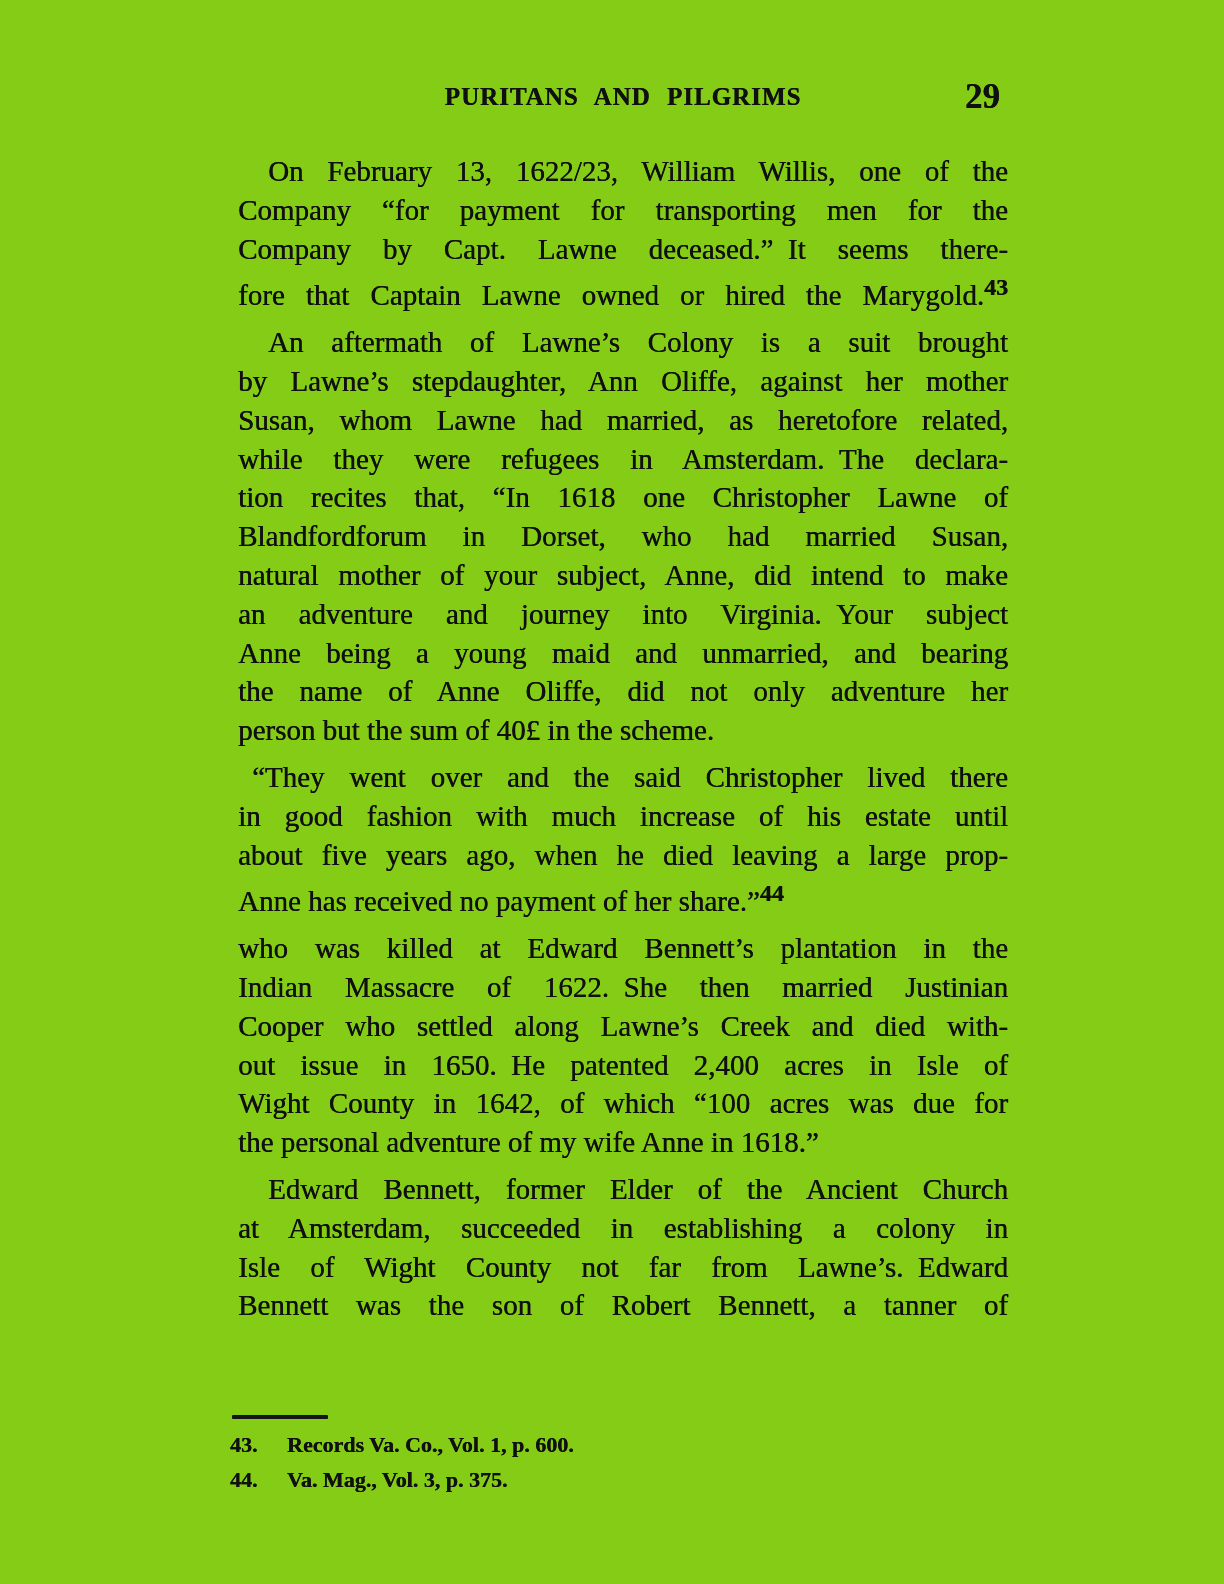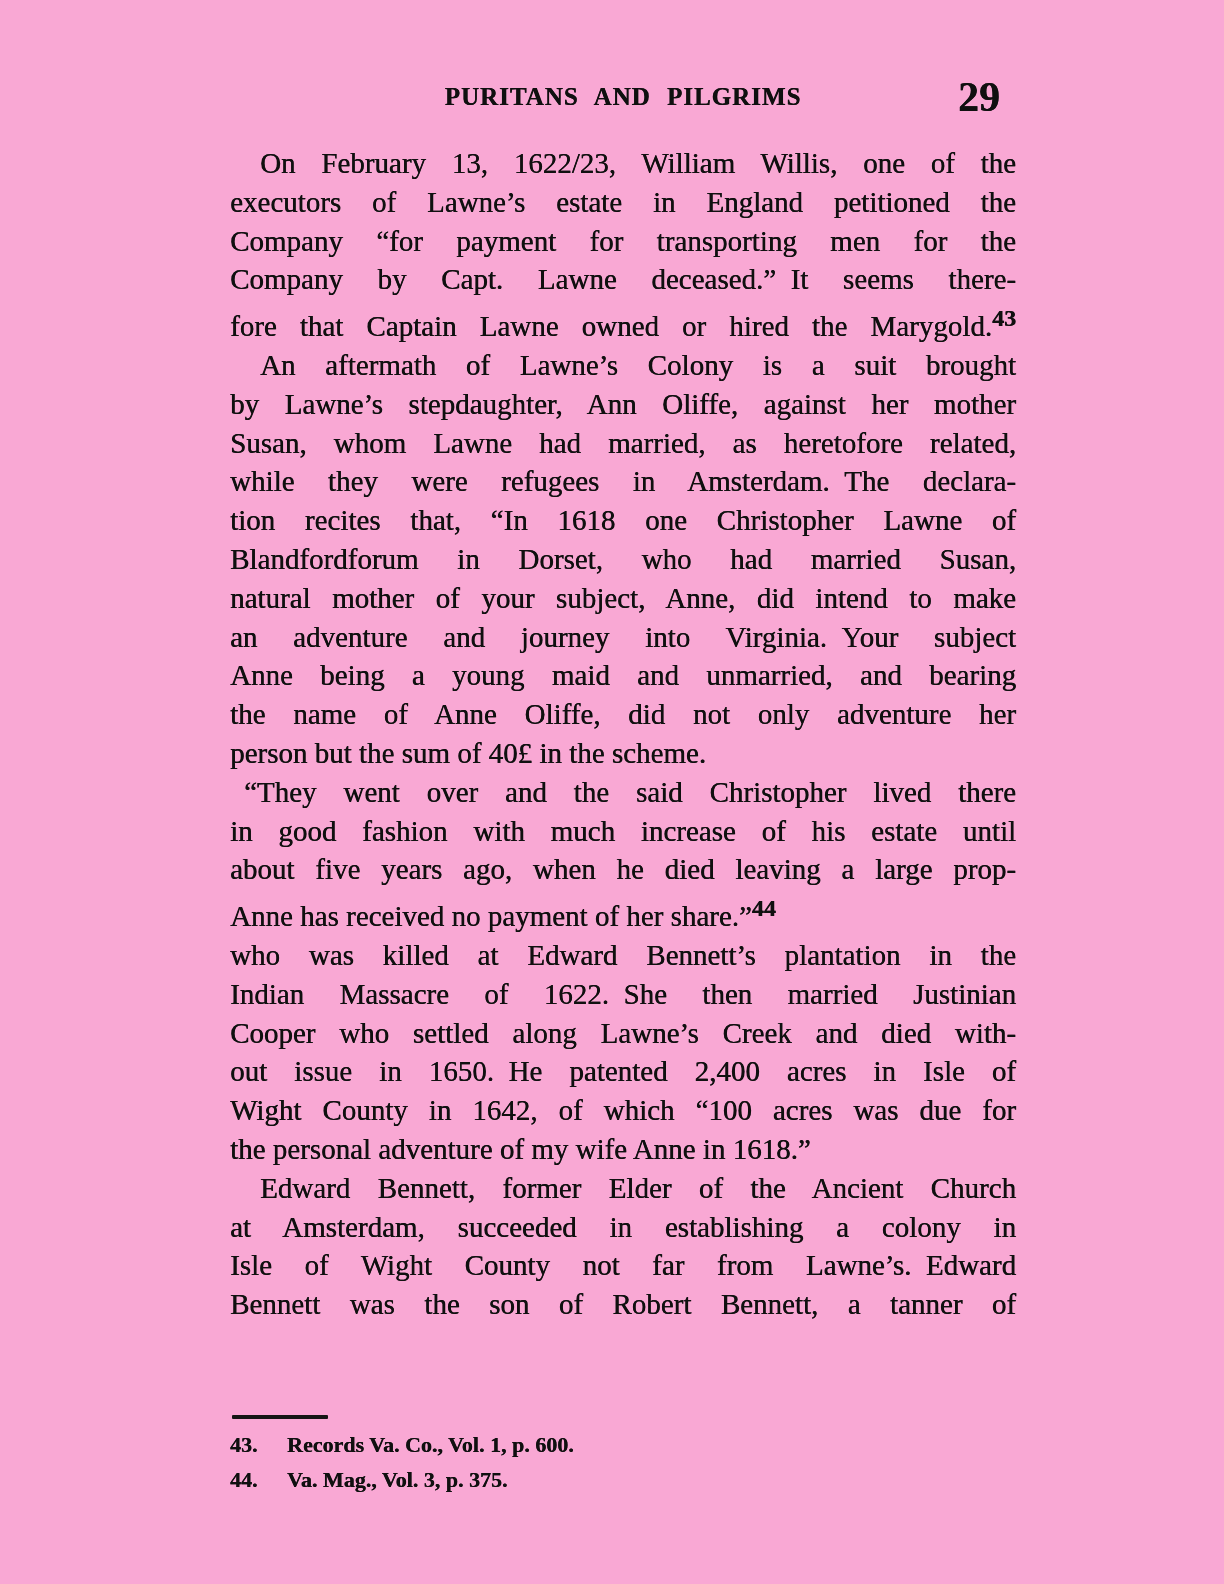--- a/index.html
+++ b/index.html
@@ -6,54 +6,54 @@
   body {
     width: 1224px; height: 1584px;
     background: #ffffff;
     font-family: "Liberation Serif", serif;
     color: #101010;
     position: relative;
     overflow: hidden;
   }
   .page {
     position: absolute; inset: 0;
-    background: #f9a8d4;
+    background: #84cc16;
     font-family: Liberation Serif, serif;
   }
   
   .page-header {
     position: absolute;
     left: 230px; top: 82px; width: 786px; height: 34px;
   }
   .running-title {
     text-align: center;
     font-size: 25px;
     font-weight: 700;
     letter-spacing: 1px;
     word-spacing: 9px;
     line-height: 30px;
     text-shadow: 0.35px 0 0 currentColor;
   }
   .page-number {
     position: absolute;
     right: 16px; top: 0;
-    font-size: 42px;
+    font-size: 35px;
     line-height: 30px;
     font-weight: 700;
     text-shadow: 0.35px 0 0 currentColor;
   }
   
   .text-block {
     position: absolute;
     left: 230px; top: 144px; width: 786px;
     font-size: 29px;
     line-height: 38.8px;
     text-shadow: 0.4px 0 0 currentColor;
   }
-  .paragraph { margin: 0; }
+  .paragraph { margin: 8px; }
   .tline {
     text-align: justify;
     text-align-last: justify;
     text-justify: inter-word;
   }
   .tline.end { text-align-last: left; }
   .sup {
     font-size: 24px;
     font-weight: 700;
     vertical-align: 10px;
@@ -84,21 +84,20 @@
 <div class="page">
 
   <div class="page-header">
     <div class="running-title">PURITANS AND PILGRIMS</div>
     <div class="page-number">29</div>
   </div>
 
   <div class="text-block">
       <div class="paragraph">
         <div class="tline" style="padding-left: 30px;">On February 13, 1622/23, William Willis, one of the</div>
-        <div class="tline">executors of Lawne’s estate in England petitioned the</div>
         <div class="tline">Company “for payment for transporting men for the</div>
         <div class="tline">Company by Capt. Lawne deceased.” It seems there-</div>
         <div class="tline">fore that Captain Lawne owned or hired the Marygold.<span class="sup">43</span></div>
       </div>
       <div class="paragraph">
         <div class="tline" style="padding-left: 30px;">An aftermath of Lawne’s Colony is a suit brought</div>
         <div class="tline">by Lawne’s stepdaughter, Ann Oliffe, against her mother</div>
         <div class="tline">Susan, whom Lawne had married, as heretofore related,</div>
         <div class="tline">while they were refugees in Amsterdam. The declara-</div>
         <div class="tline">tion recites that, “In 1618 one Christopher Lawne of</div>

